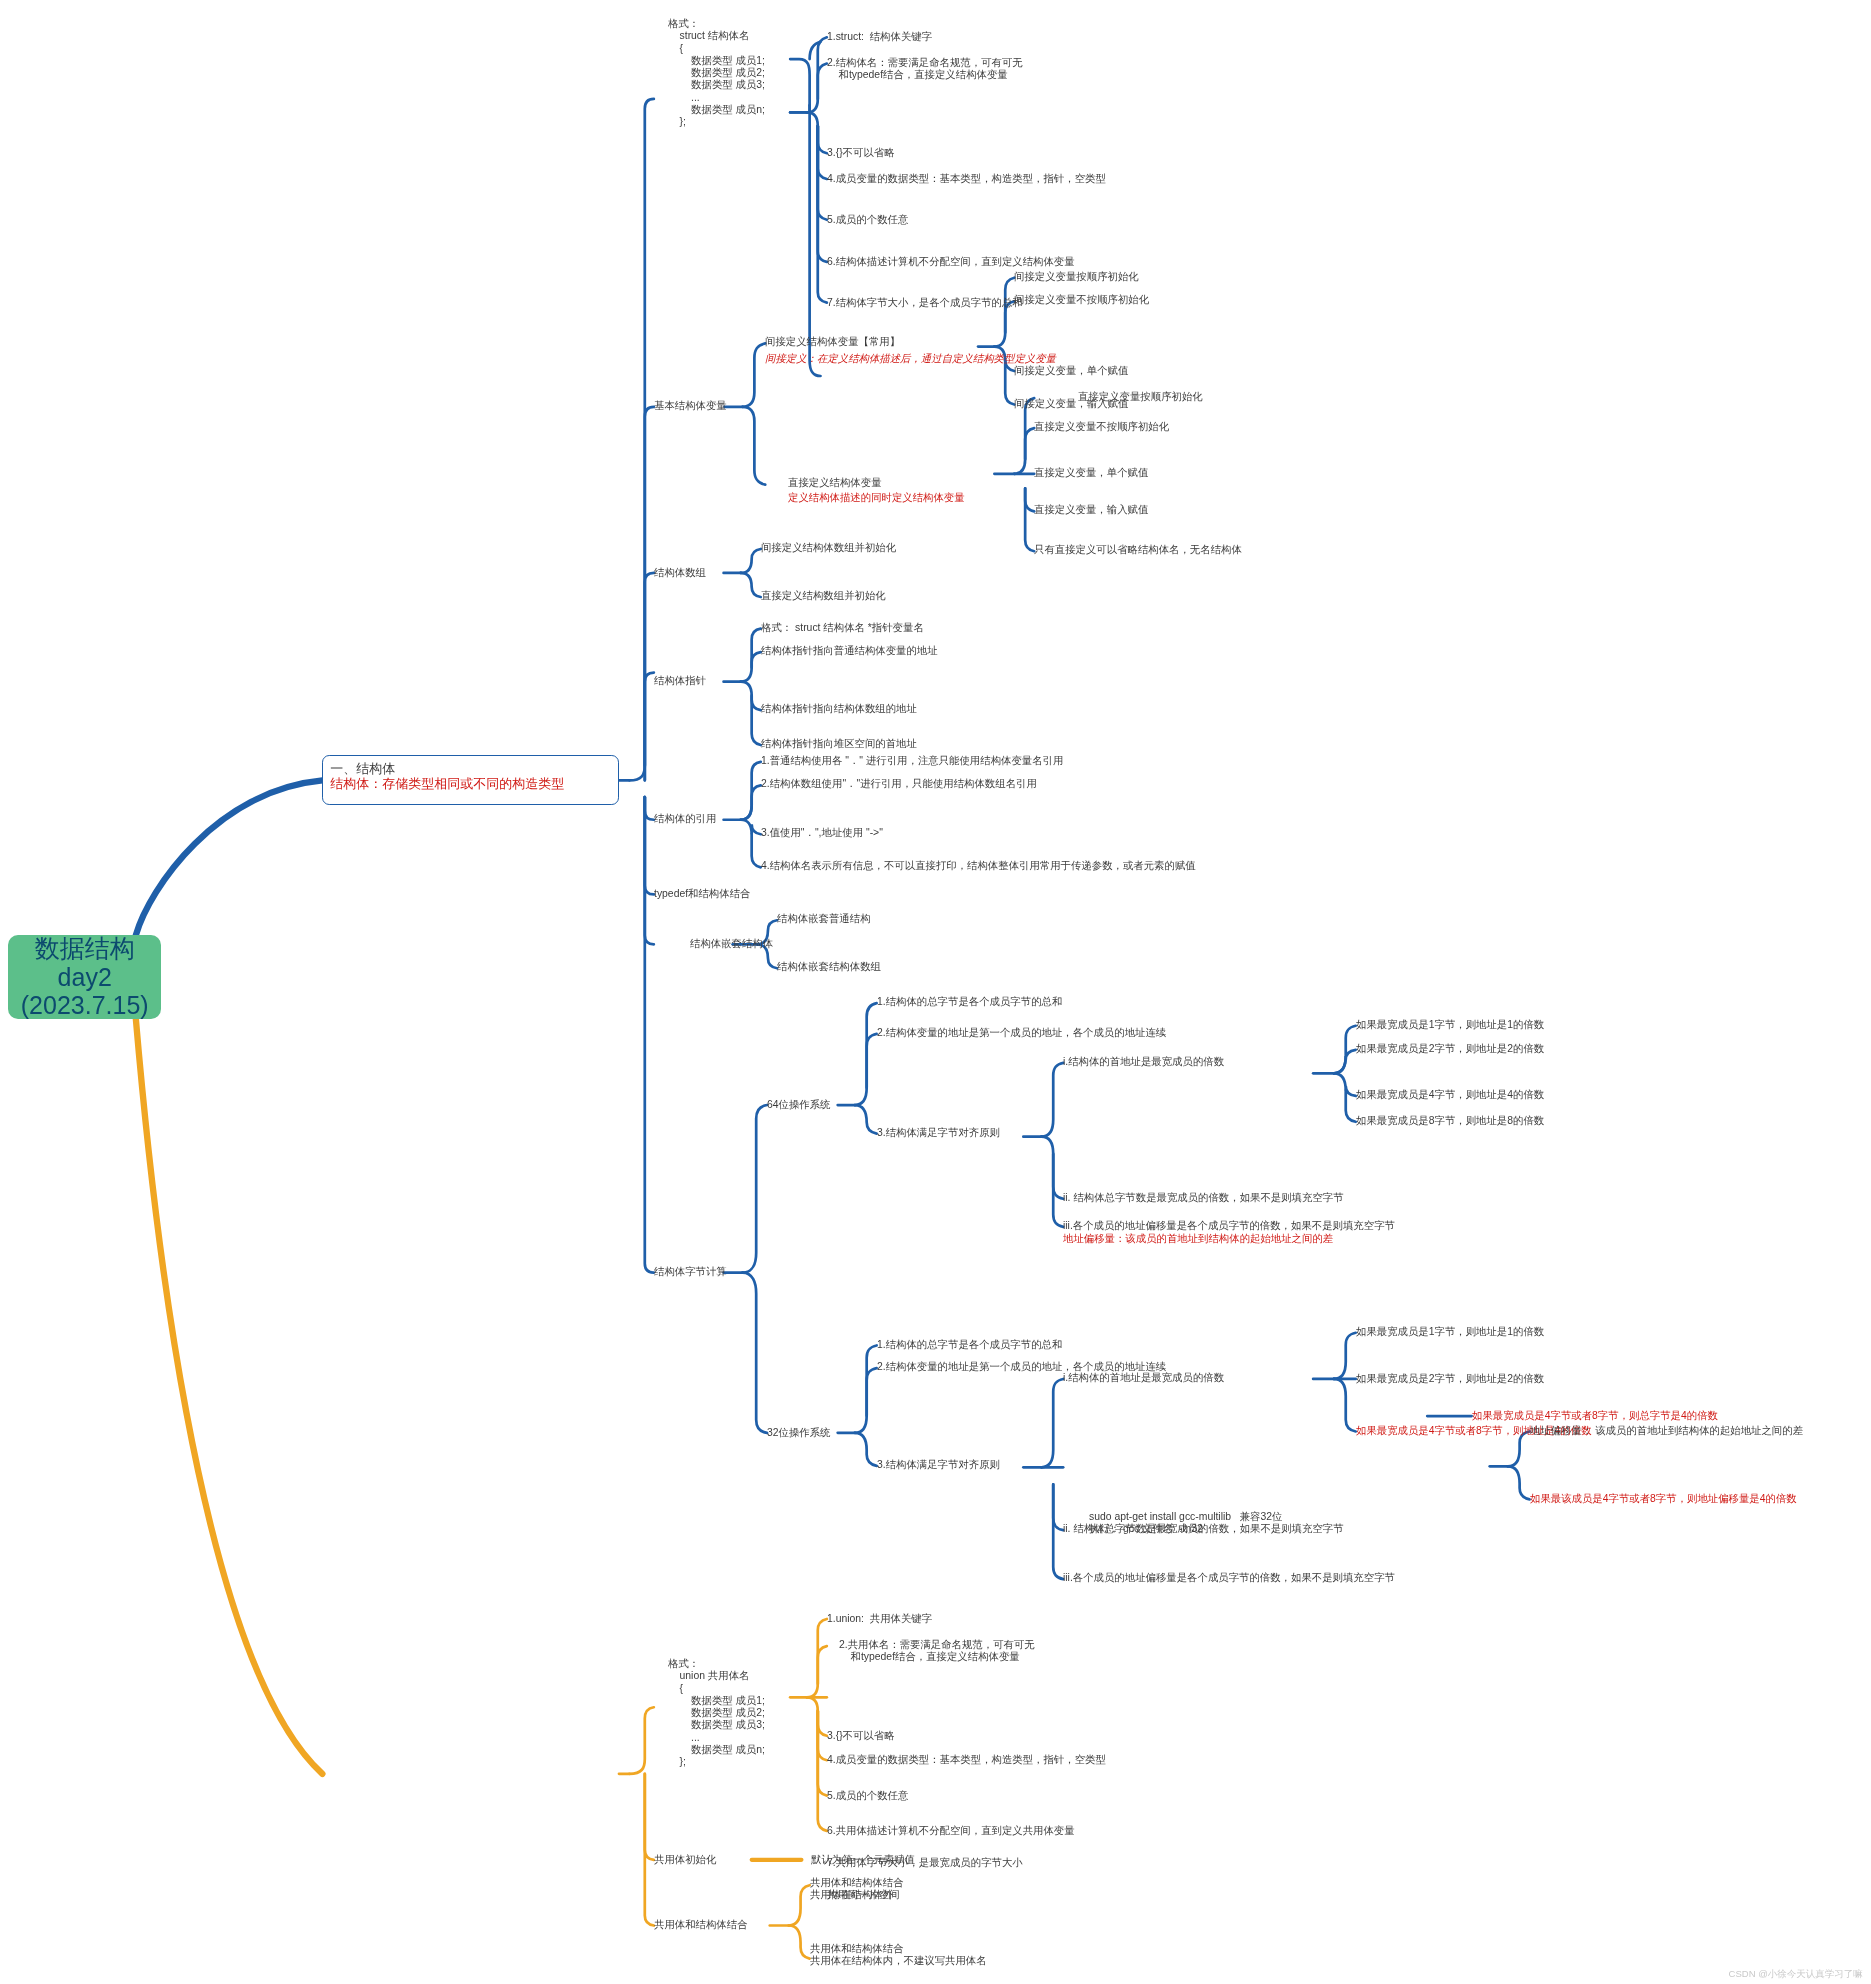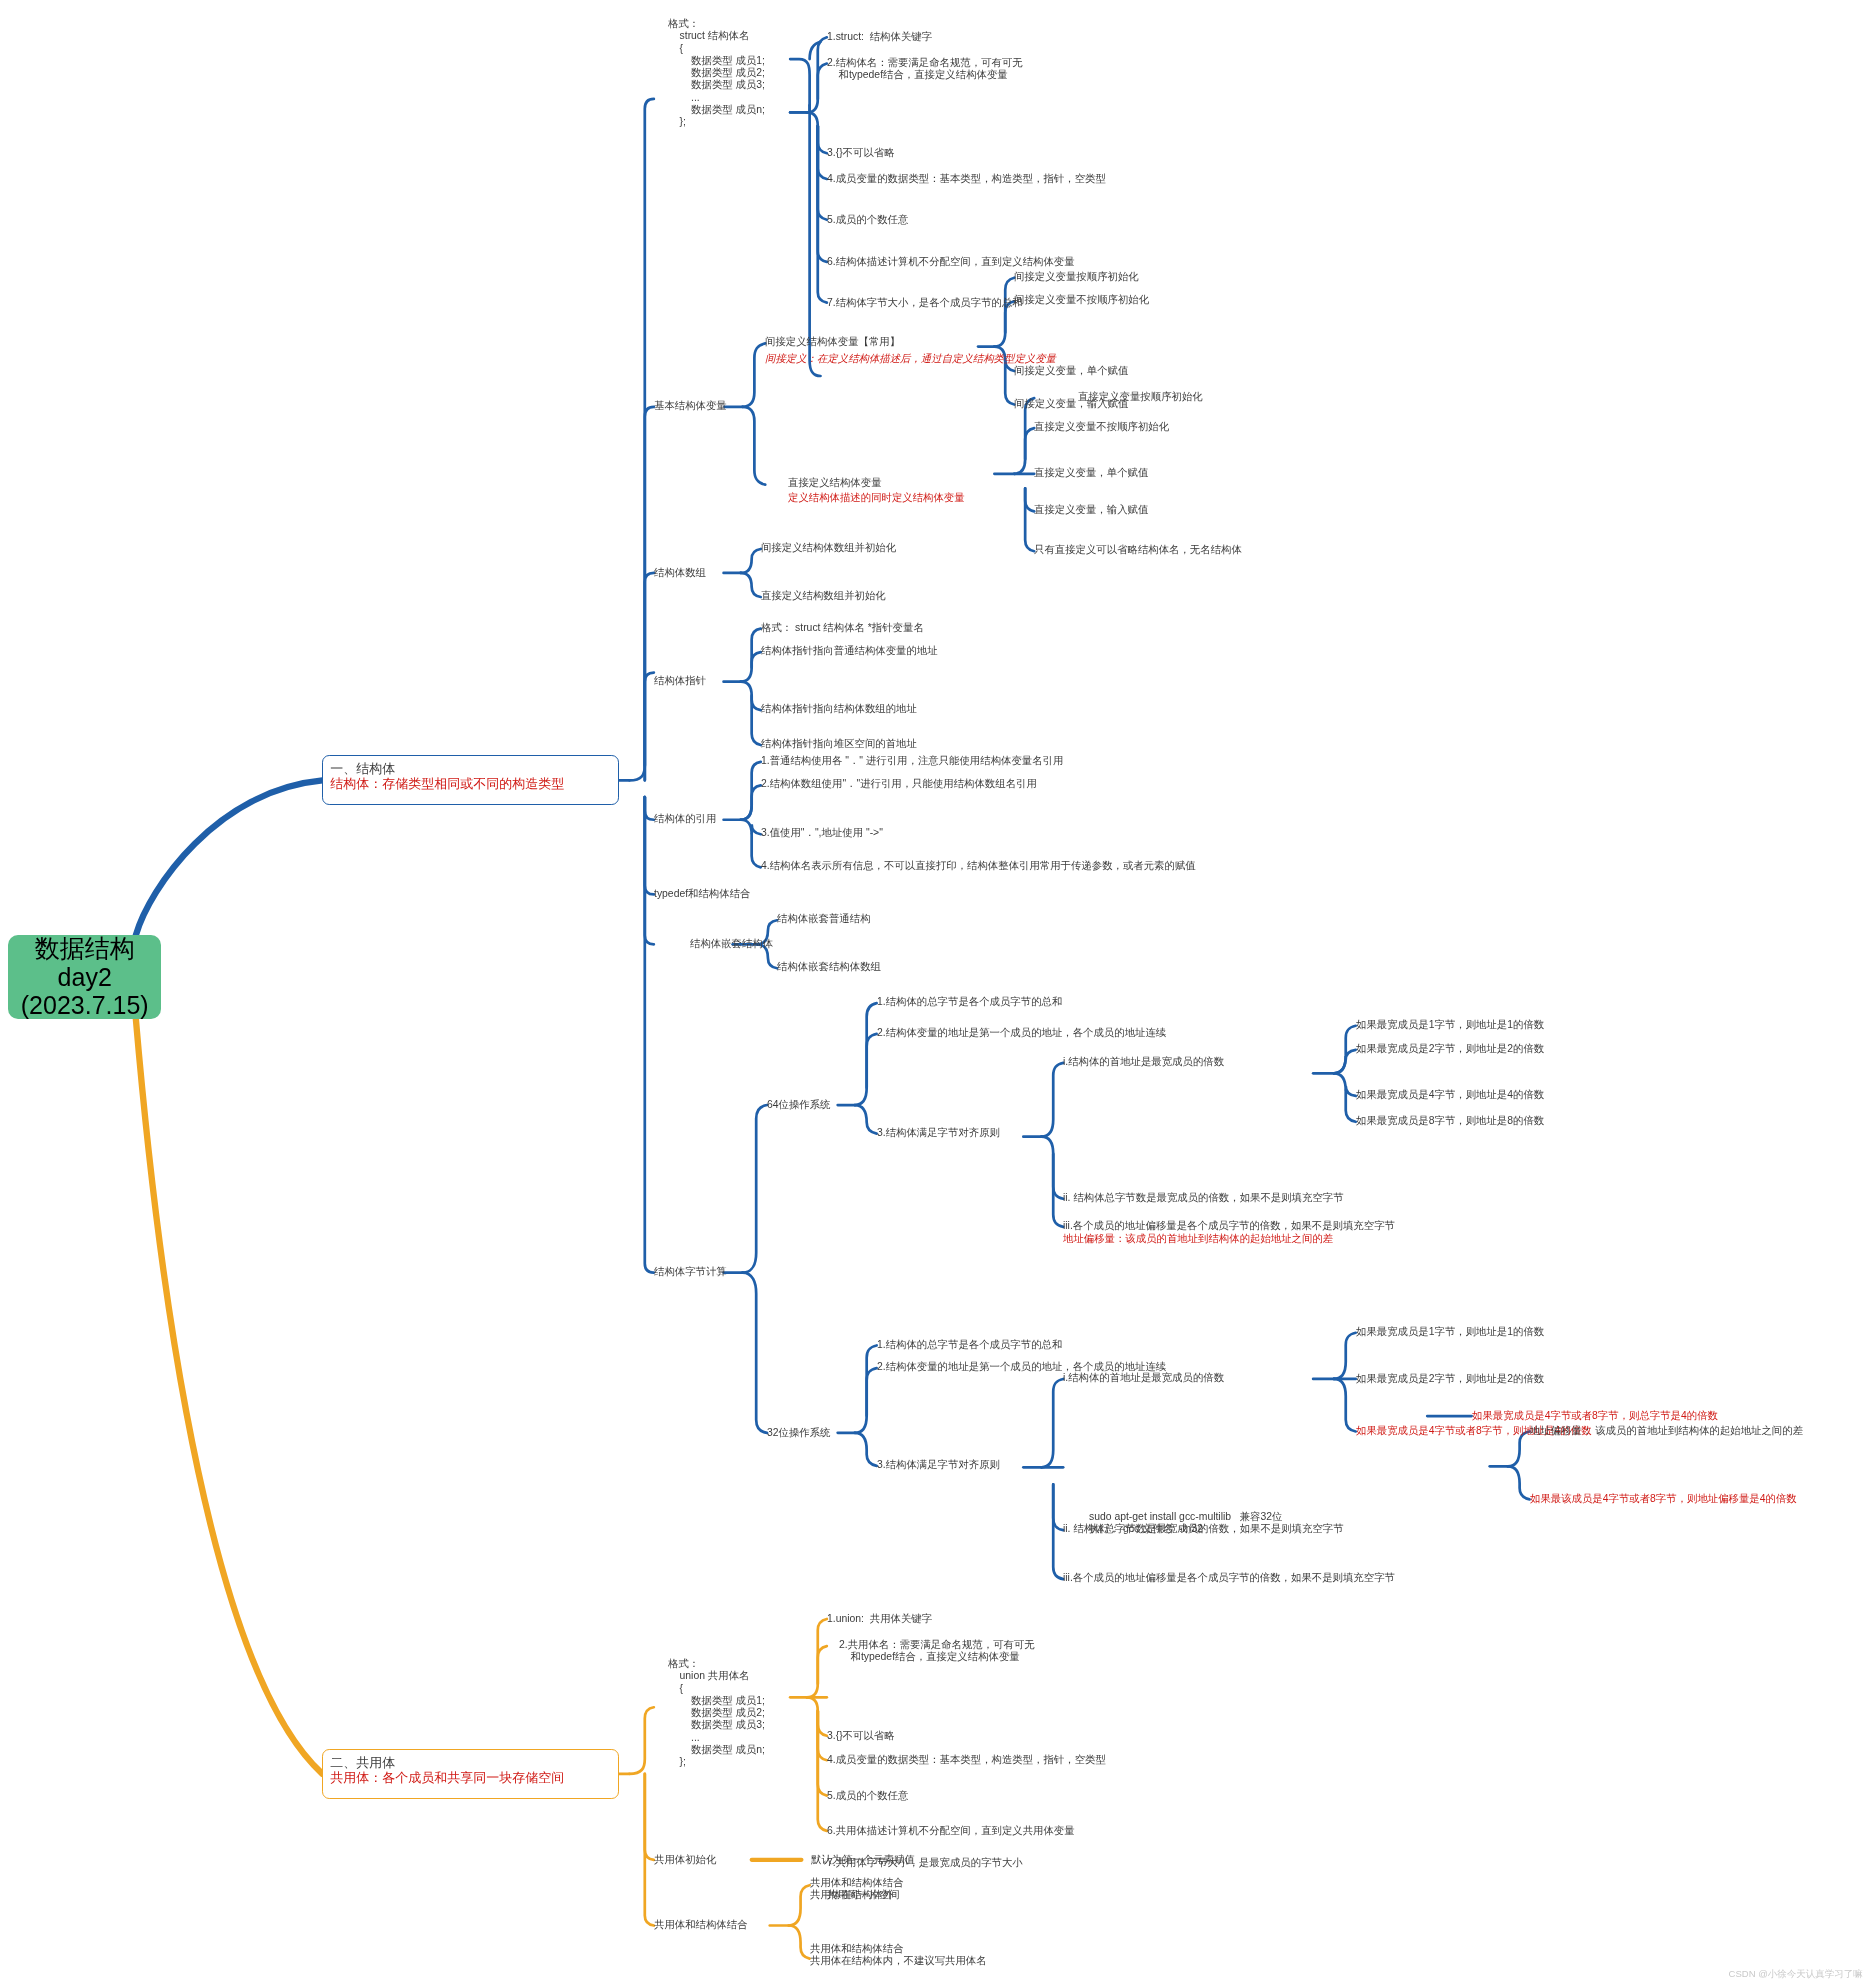--- a/index.html
+++ b/index.html
@@ -8,21 +8,21 @@
   svg.links{position:absolute;left:0;top:0;width:1871px;height:1985px;pointer-events:none;}
   .node{position:absolute;white-space:pre;color:#3c3c3c;line-height:1.18;}
   .t{font-size:10.4px;}
   .red{color:#d01a15;}
 
   
   #root-node{
     position:absolute;left:8.2px;top:935px;width:153px;height:84px;
     background:#5cbf8a;border-radius:10px;
     display:flex;flex-direction:column;align-items:center;justify-content:center;
-    color:#000000;font-size:25px;line-height:1.14;text-align:center;
+    color:#0c4a6e;font-size:25px;line-height:1.14;text-align:center;
   }
   
   .branch-box{
     position:absolute;border-radius:7.2px;background:#fff;
     padding:4.5px 7.2px 5.4px 7.2px;box-sizing:border-box;
   }
   #box-struct{left:322px;top:755px;width:297px;height:50px;border:1.4px solid #1f5fa9;}
   #box-union{left:322px;top:1749px;width:297px;height:50px;border:1.4px solid #f0a623;}
   .box-title{font-size:13px;color:#3c3c3c;line-height:1.22;}
   .box-sub{font-size:13px;color:#d01a15;line-height:1.22;}
@@ -229,24 +229,20 @@
   <div id="root-node">
     <div>数据结构day2</div>
     <div>(2023.7.15)</div>
   </div>
 
   <div id="box-struct" class="branch-box">
     <div class="box-title">一、结构体</div>
     <div class="box-sub">结构体：存储类型相同或不同的构造类型</div>
   </div>
 
-  <div id="box-union" class="branch-box">
-    <div class="box-title">二、共用体</div>
-    <div class="box-sub">共用体：各个成员和共享同一块存储空间</div>
-  </div>
 
   <div class="node t" style="left:668px;top:18px;">格式：
     struct 结构体名
     {
         数据类型 成员1;
         数据类型 成员2;
         数据类型 成员3;
         ...
         数据类型 成员n;
     };</div>

